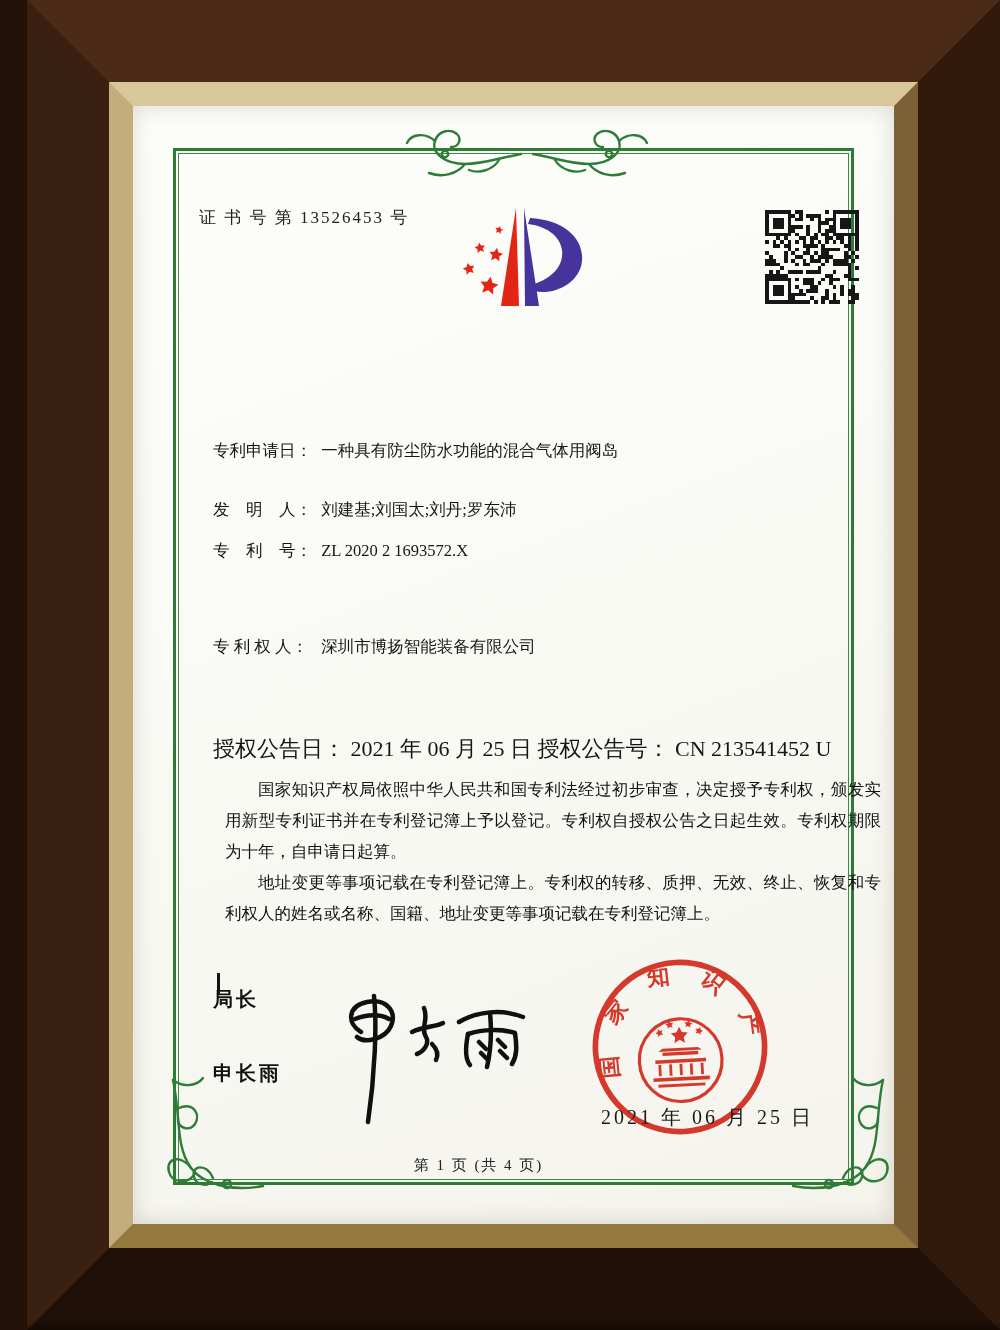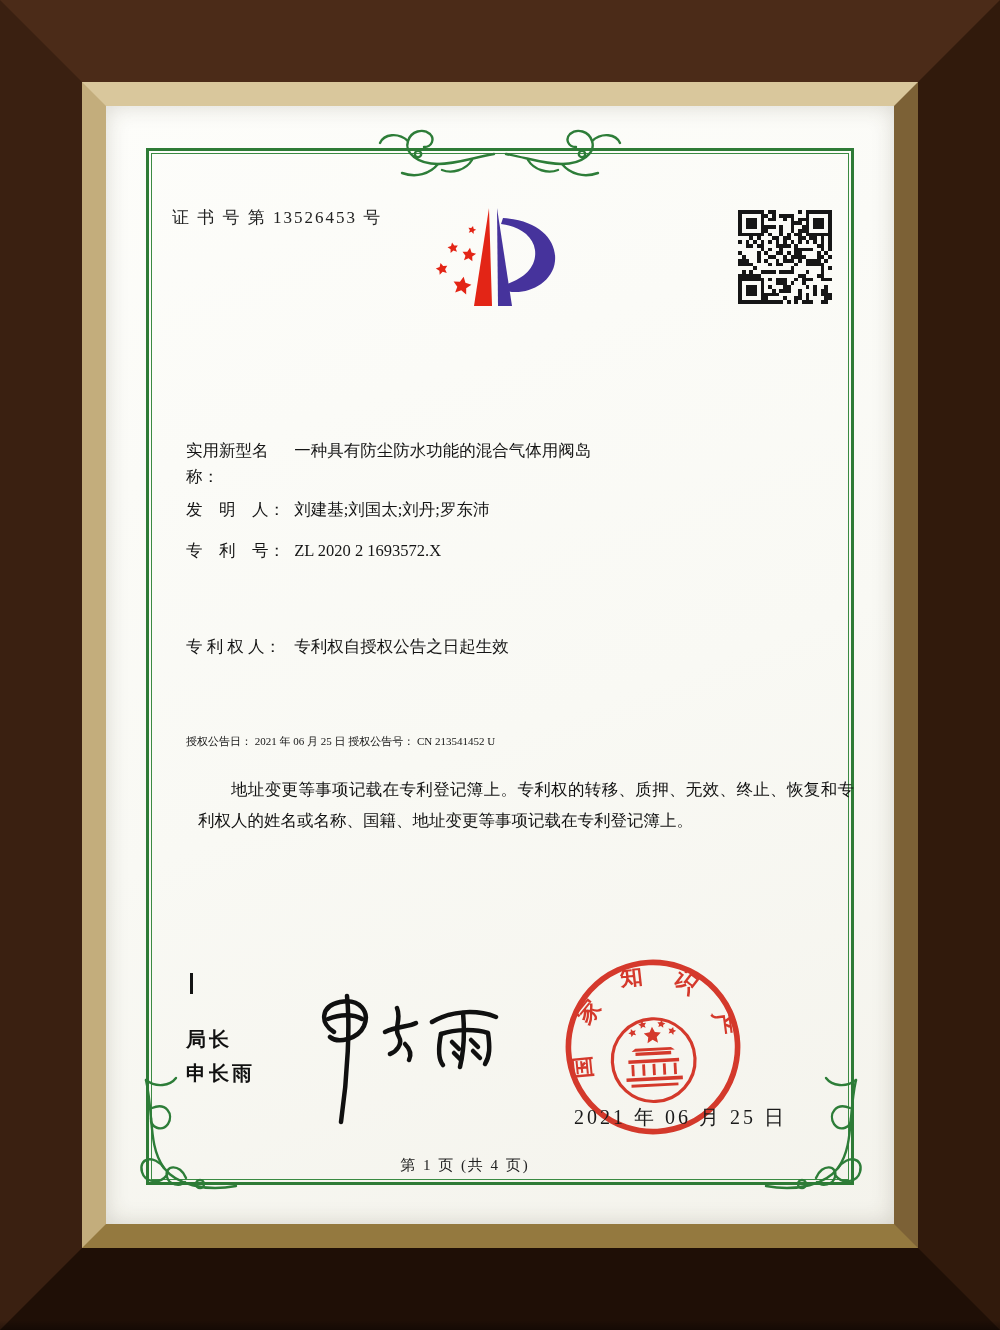--- a/index.html
+++ b/index.html
@@ -7,20 +7,21 @@
     width:1000px;height:1330px;position:relative;overflow:hidden;
     background:#241208;
     font-family:"Liberation Serif","DejaVu Serif",serif;
   }
   
   .frame-wood{
     position:absolute;inset:0;box-sizing:border-box;
     border-style:solid;border-width:82px;
     border-color:#4b2b18 #311a0c #1f0f06 #3a2011;
     background:transparent;
+    margin-left:27px;
   }
   .frame-wood::after{ 
     content:"";position:absolute;left:-82px;right:-82px;bottom:-82px;height:10px;
     background:linear-gradient(#00000000,#00000055);
   }
   .frame-gold{
     position:absolute;inset:0;box-sizing:border-box;height:100%;
     border-style:solid;border-width:24px;
     border-color:#d9c79c #7c6136 #94793f #c3ad7c;
     box-shadow:inset 0 0 6px #00000066;
@@ -49,31 +50,31 @@
   .qr-box svg{width:100%;height:100%;}
   .doc-title{
     left:0;right:0;top:228px;margin:0;text-align:center;
     font-size:44px;font-weight:bold;letter-spacing:7px;color:#111;
   }
   
   .frow{left:80px;right:40px;font-size:16.5px;color:#151515;line-height:26px;}
   .frow .lab{position:static;display:inline-block;width:104px;vertical-align:top;}
   .frow .val{position:static;display:inline-block;vertical-align:top;max-width:568px;}
   .r0{top:332px}.r1{top:391px}.r2{top:432px}.r3{top:479px}.r4{top:528px}.r5{top:577px}
-  .grant-row{left:80px;top:628px;font-size:11px;color:#151515;}
+  .grant-row{left:80px;top:628px;font-size:22px;color:#151515;}
   .grant-row span{position:static;}
   .grant-no-part{position:absolute;left:340px;top:0;white-space:nowrap;}
   
   .paras{left:92px;top:668px;width:656px;font-size:16.5px;line-height:31px;
          color:#111;text-align:justify;}
   .paras p{position:static;margin:0;text-indent:2em;}
   
   .barcode{left:84px;top:867px;width:206px;height:21px;font-size:0;white-space:nowrap;overflow:hidden;}
   .barcode i{display:inline-block;height:100%;background:#141414;}
-  .director-title{left:80px;top:920px;font-size:20px;font-weight:bold;color:#111;
+  .director-title{left:80px;top:880px;font-size:20px;font-weight:bold;color:#111;
                   font-family:"Liberation Sans","DejaVu Sans",sans-serif;letter-spacing:3px;}
   .director-name{left:80px;top:954px;font-size:20px;font-weight:bold;color:#111;
                  font-family:"Liberation Sans","DejaVu Sans",sans-serif;letter-spacing:3px;}
   .signature{left:198px;top:886px;}
   .signature path{fill:none;stroke:#101010;stroke-width:4.5;stroke-linecap:round;stroke-linejoin:round;}
   .seal{left:453px;top:847px;width:188px;height:188px;opacity:.92;mix-blend-mode:multiply;transform:rotate(-3deg);}
   .seal-date{left:468px;top:998px;font-size:20px;color:#1a1a1a;letter-spacing:3px;white-space:nowrap;}
   .page-footer{left:0;right:70px;top:1050px;text-align:center;font-size:15px;color:#222;letter-spacing:2px;}
 </style>
 </head>
@@ -458,46 +459,47 @@
             <rect x="17" y="24" width="1" height="1"></rect>
             <rect x="18" y="24" width="1" height="1"></rect>
             <rect x="19" y="24" width="1" height="1"></rect>
             <rect x="22" y="24" width="1" height="1"></rect>
             <rect x="23" y="24" width="1" height="1"></rect>
           </svg>
         </div>
 
 
       <div class="frow r0">
-        <span class="lab">实用新型名称：</span>
+        <span class="lab">专利申请日：</span>
         <span class="val">一种具有防尘防水功能的混合气体用阀岛</span>
       </div>
       <div class="frow r1">
         <span class="lab">发　明　人：</span>
         <span class="val">刘建基;刘国太;刘丹;罗东沛</span>
       </div>
       <div class="frow r2">
         <span class="lab">专　利　号：</span>
         <span class="val">ZL 2020 2 1693572.X</span>
       </div>
       <div class="frow r4">
         <span class="lab">专 利 权 人：</span>
-        <span class="val">专利权自授权公告之日起生效</span>
+        <span class="val">深圳市博扬智能装备有限公司</span>
       </div>
 
       <div class="grant-row">
         <span>授权公告日：</span>
         <span>2021 年 06 月 25 日</span>
         <span class="grant-no-part">
           <span>授权公告号：</span>
           <span>CN 213541452 U</span>
         </span>
       </div>
 
       <div class="paras">
+        <p>国家知识产权局依照中华人民共和国专利法经过初步审查，决定授予专利权，颁发实用新型专利证书并在专利登记簿上予以登记。专利权自授权公告之日起生效。专利权期限为十年，自申请日起算。</p>
         <p>地址变更等事项记载在专利登记簿上。专利权的转移、质押、无效、终止、恢复和专利权人的姓名或名称、国籍、地址变更等事项记载在专利登记簿上。</p>
       </div>
 
       <div class="barcode">
           <i style="width:1px;margin-right:1px"></i>
           <i style="width:3px;margin-right:2px"></i>
           <i style="width:2px;margin-right:2px"></i>
           <i style="width:2px;margin-right:2px"></i>
           <i style="width:3px;margin-right:2px"></i>
           <i style="width:2px;margin-right:2px"></i>

